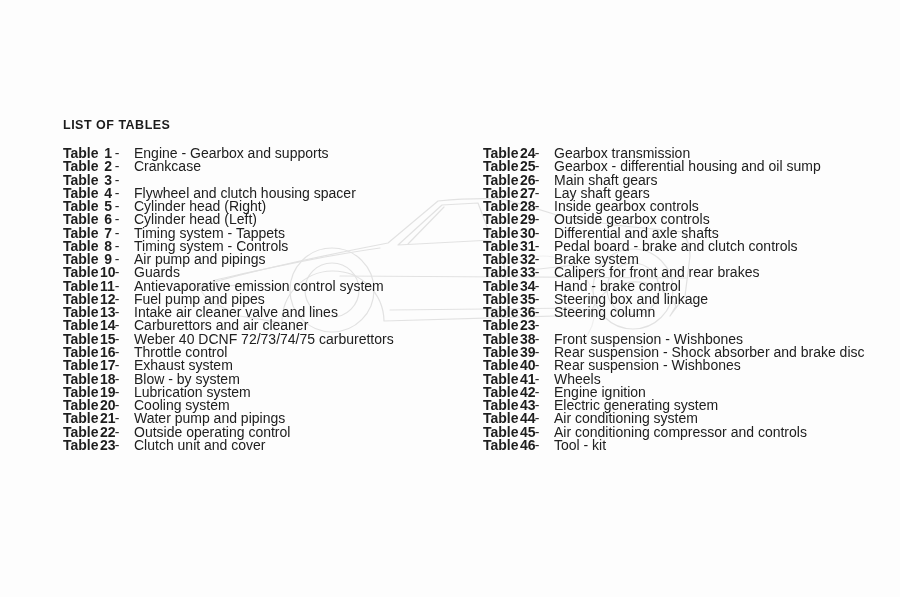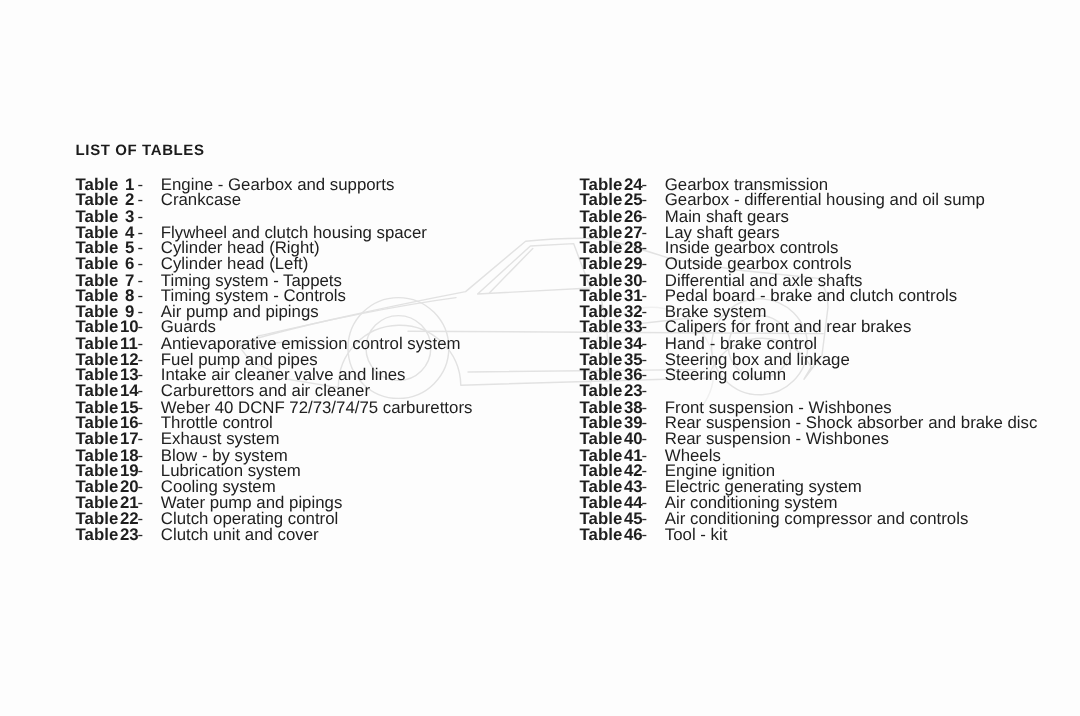--- a/index.html
+++ b/index.html
@@ -203,21 +203,21 @@
       <div class="row">
         <span class="t-label">Table</span>
         <span class="t-num">21</span>
         <span class="t-dash">-</span>
         <span class="t-desc">Water pump and pipings</span>
       </div>
       <div class="row">
         <span class="t-label">Table</span>
         <span class="t-num">22</span>
         <span class="t-dash">-</span>
-        <span class="t-desc">Clutch operating control</span>
+        <span class="t-desc">Outside operating control</span>
       </div>
       <div class="row">
         <span class="t-label">Table</span>
         <span class="t-num">23</span>
         <span class="t-dash">-</span>
         <span class="t-desc">Clutch unit and cover</span>
       </div>
     </div>
   <div class="col col-right" id="col-right">
       <div class="row">

